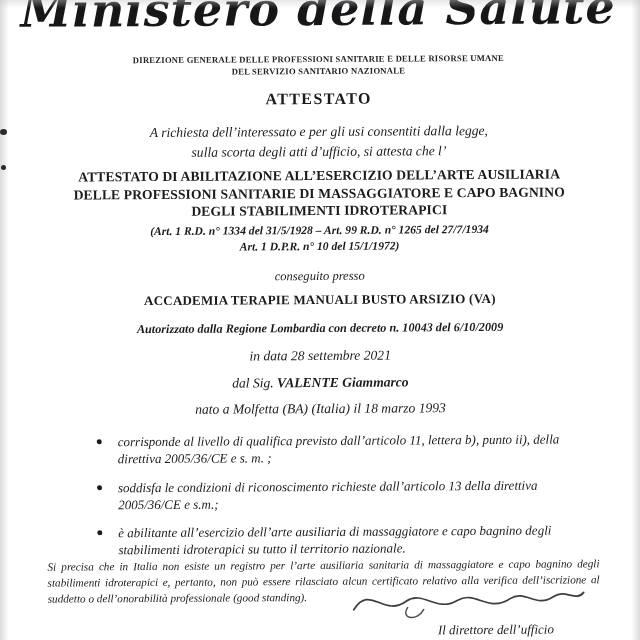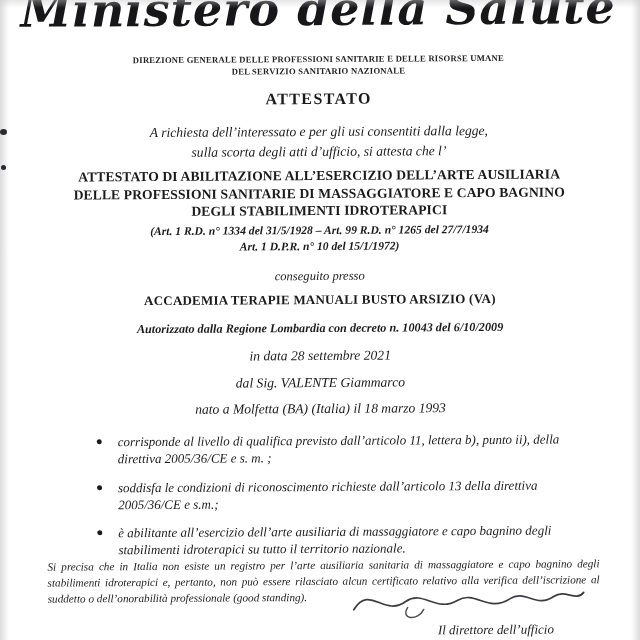--- a/index.html
+++ b/index.html
@@ -54,21 +54,21 @@
     font-weight:700;font-style:italic;font-size:12.2px;
   }
   .dateline{
     position:absolute;top:348px;left:0;right:0;text-align:center;
     font-style:italic;font-size:13.6px;
   }
   .person{
     position:absolute;top:375px;left:0;right:0;text-align:center;
     font-style:italic;font-size:13.6px;
   }
-  .person .name{font-weight:400;margin-top:32px;}
+  .person .name{font-weight:700;margin-top:32px;}
   .birth{
     position:absolute;top:401px;left:0;right:0;text-align:center;
     font-style:italic;font-size:13.6px;
   }
   .bullets{
     position:absolute;top:432px;left:96px;right:68px;
     font-style:italic;font-size:13px;line-height:1.33;
   }
   .bullet{display:flex;margin-bottom:11px;}
   .dot{width:5px;height:5px;border-radius:50%;background:#1b1b1d;

